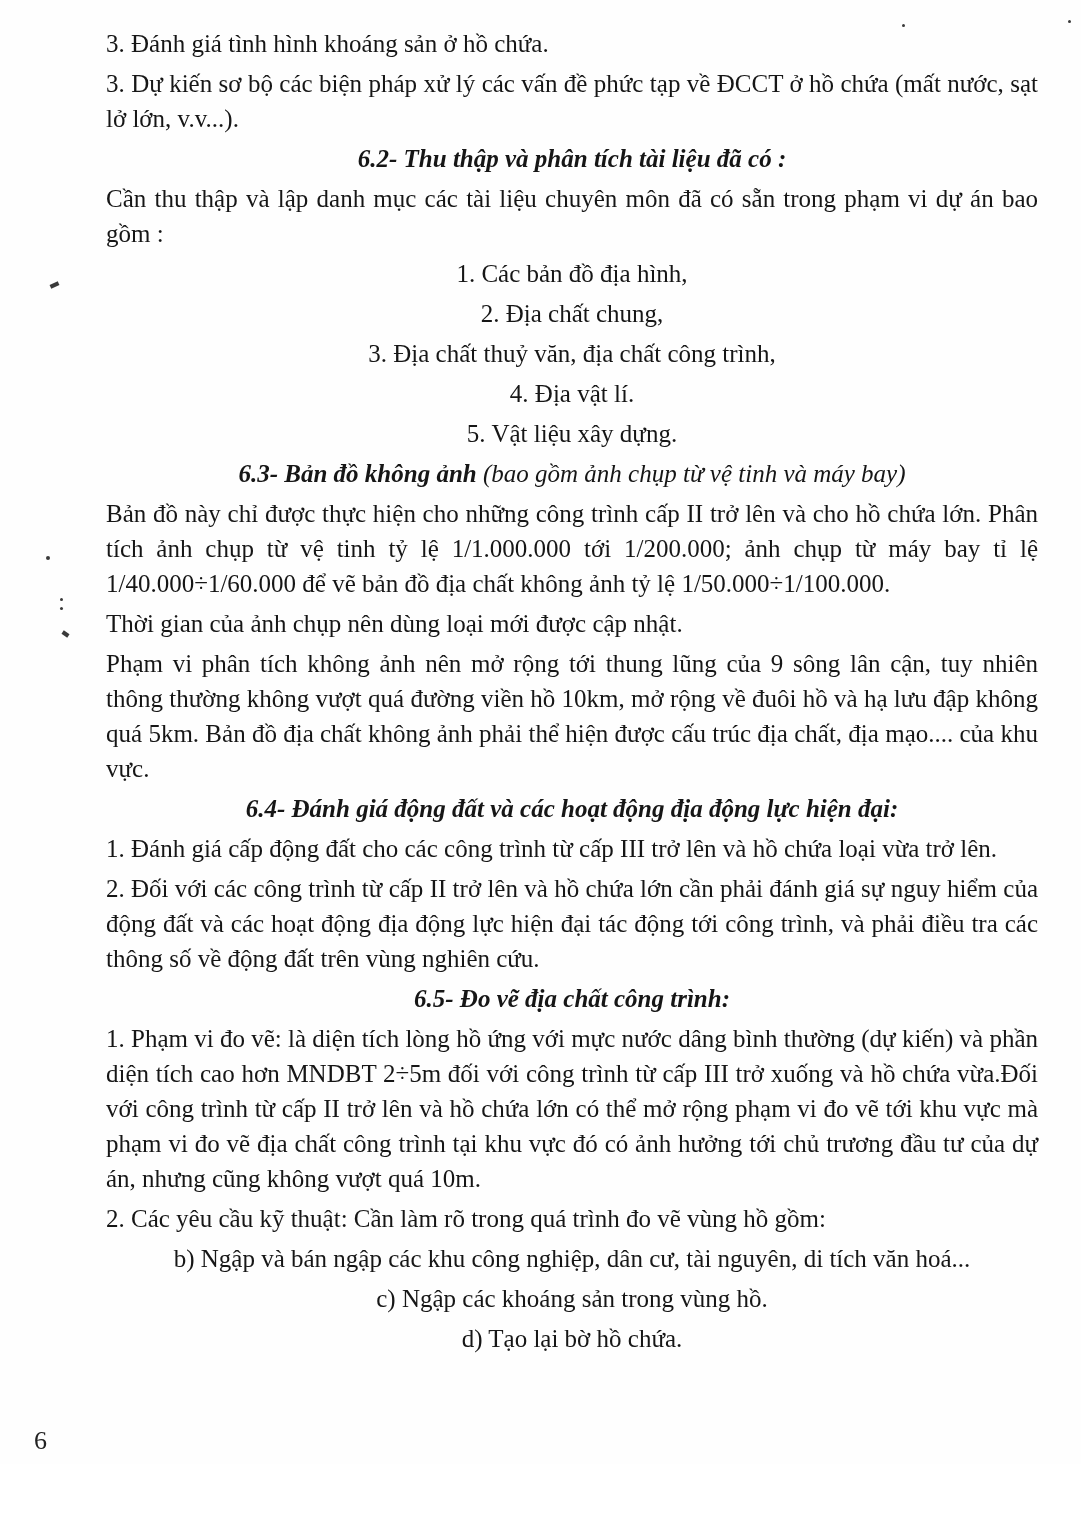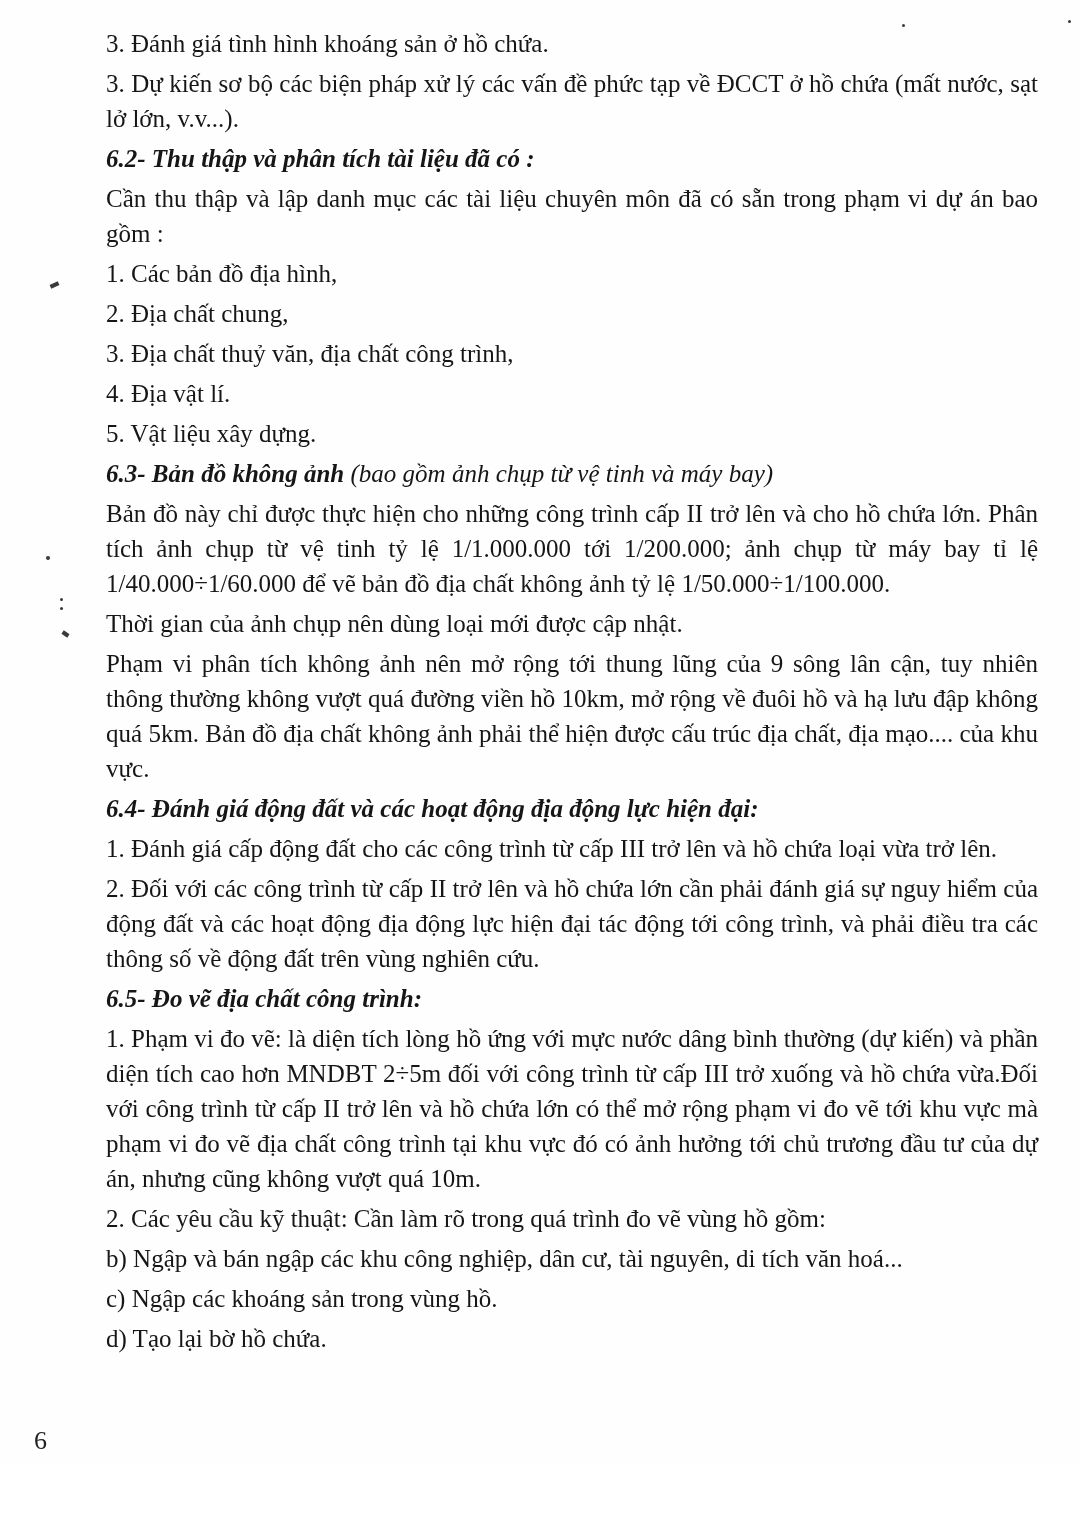--- a/index.html
+++ b/index.html
@@ -28,26 +28,27 @@
     font-size: 25px;
     line-height: 35px;
   }
   .para {
     text-align: justify;
   }
   .heading {
     font-weight: bold;
     font-style: italic;
     margin-top: 3px !important;
+    text-align: center;
   }
   .heading .note {
     font-weight: normal;
   }
   .list-item {
-    text-align: left;
+    text-align: center;
   }
   .page-number {
     position: absolute;
     left: 34px;
     top: 1426px;
     font-size: 26px;
     color: #222222;
   }
   
   .artifact {

